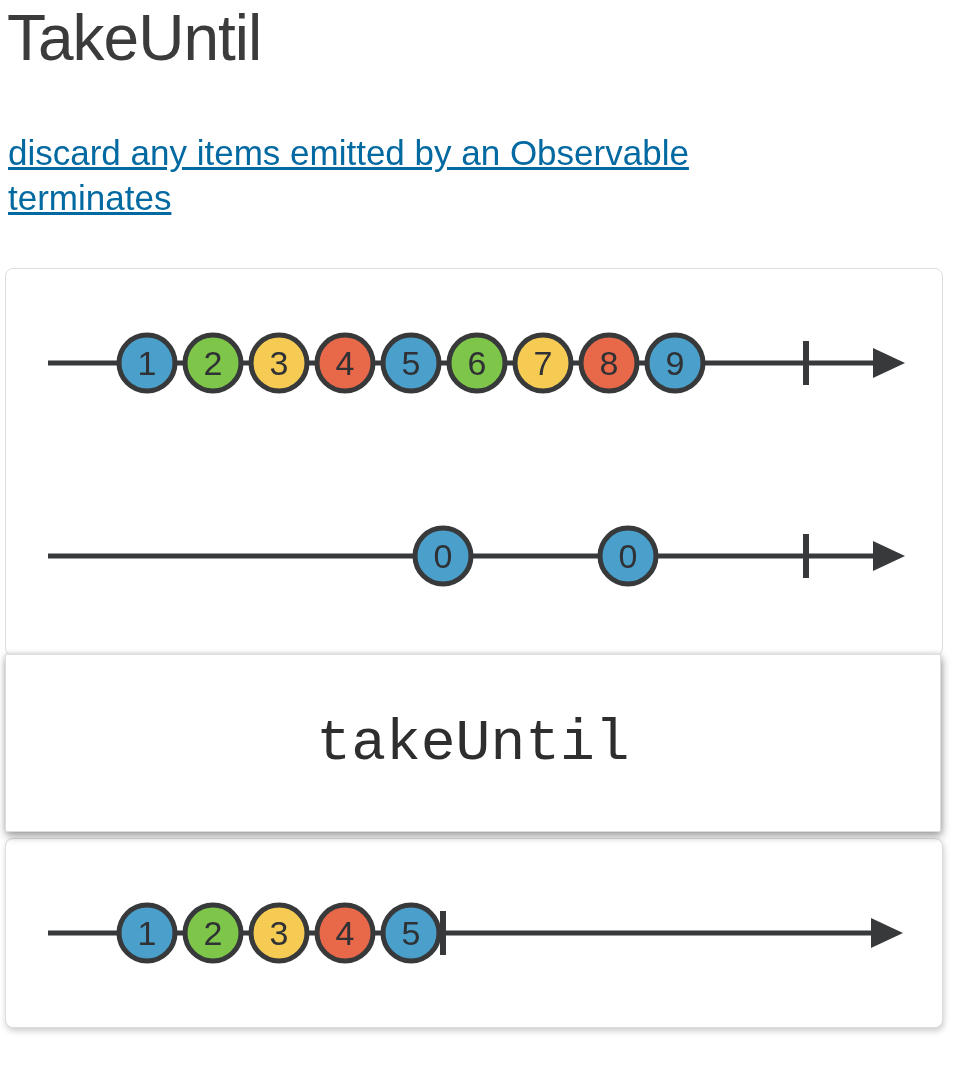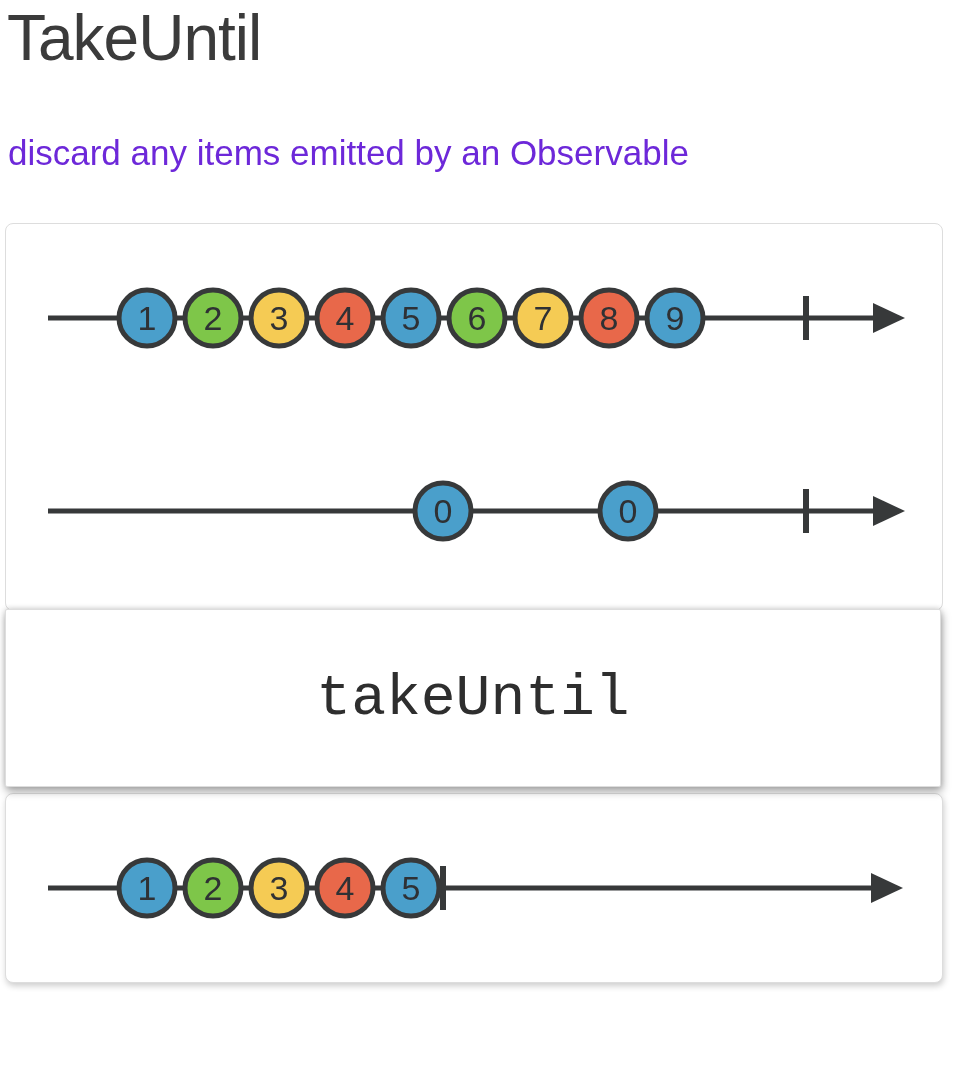--- a/index.html
+++ b/index.html
@@ -6,21 +6,21 @@
   body{
     width:972px;height:1092px;background:#ffffff;
     font-family:"Liberation Sans",sans-serif;color:#3b3b3b;
     overflow:hidden;
   }
   .page-title{
     margin:6px 0 0 7px;font-size:64px;font-weight:400;line-height:1;
     letter-spacing:-1px;color:#3b3b3b;
   }
   .desc{
-    margin:60px 0 0 8px;font-size:35px;line-height:45px;color:#6d28d9;
+    margin:60px 0 0 8px;font-size:35px;line-height:45px;color:#0369a1;text-decoration:underline;
   }
   .figure{position:relative;margin-top:48px;width:972px;height:764px;}
   .box{position:absolute;background:#ffffff;border:1px solid #dddddd;box-sizing:border-box;}
   .source-box{left:5px;top:0;width:938px;height:388px;border-radius:8px;z-index:0;}
   .operator-box{
     left:5px;top:386px;width:936px;height:178px;border-radius:2px;z-index:2;
     display:flex;align-items:center;justify-content:center;
     box-shadow:1px 4px 9px rgba(0,0,0,0.38), 0 -1px 5px rgba(0,0,0,0.10);
   }
   .operator-label{
@@ -36,20 +36,21 @@
 </style>
 </head>
 <body>
 
 <div class="page">
 
   <h1 class="page-title">TakeUntil</h1>
 
   <div class="desc">
     <div>discard any items emitted by an Observable</div>
+    <div>terminates</div>
   </div>
 
   <div class="figure">
 
     <div class="box source-box"></div>
 
     <svg id="source-svg" class="overlay" width="972" height="388">
         <line x1="48" y1="95" x2="879" y2="95" stroke="#37393a" stroke-width="5"></line>
         <polygon points="905,95 873,80 873,110" fill="#37393a"></polygon>
         <line x1="806" y1="73" x2="806" y2="117" stroke="#37393a" stroke-width="6"></line>

